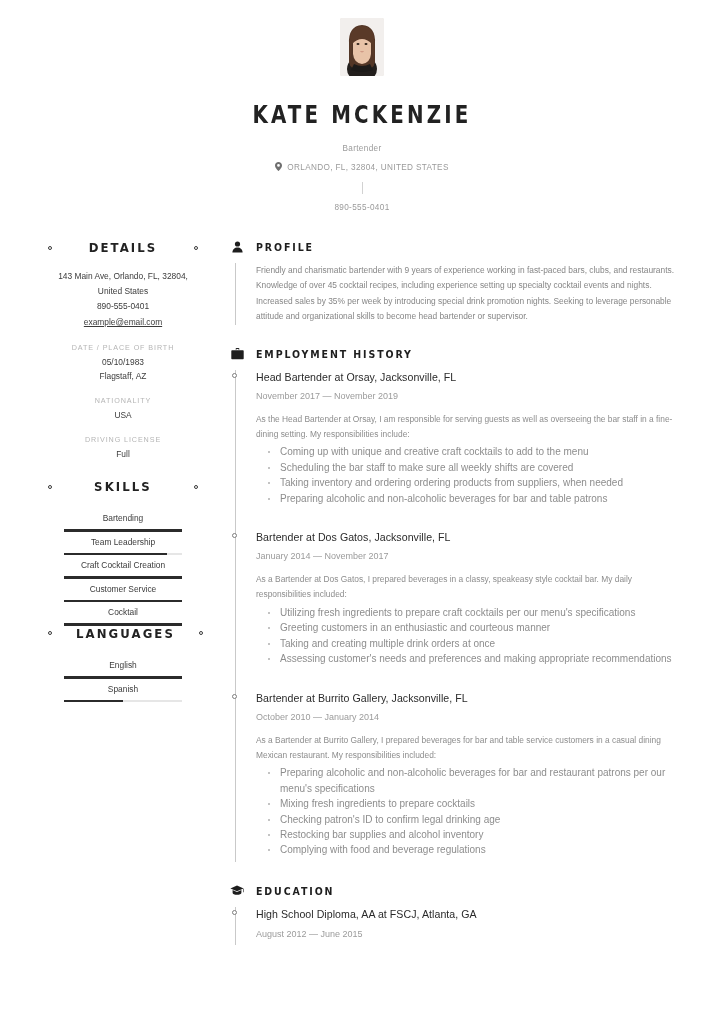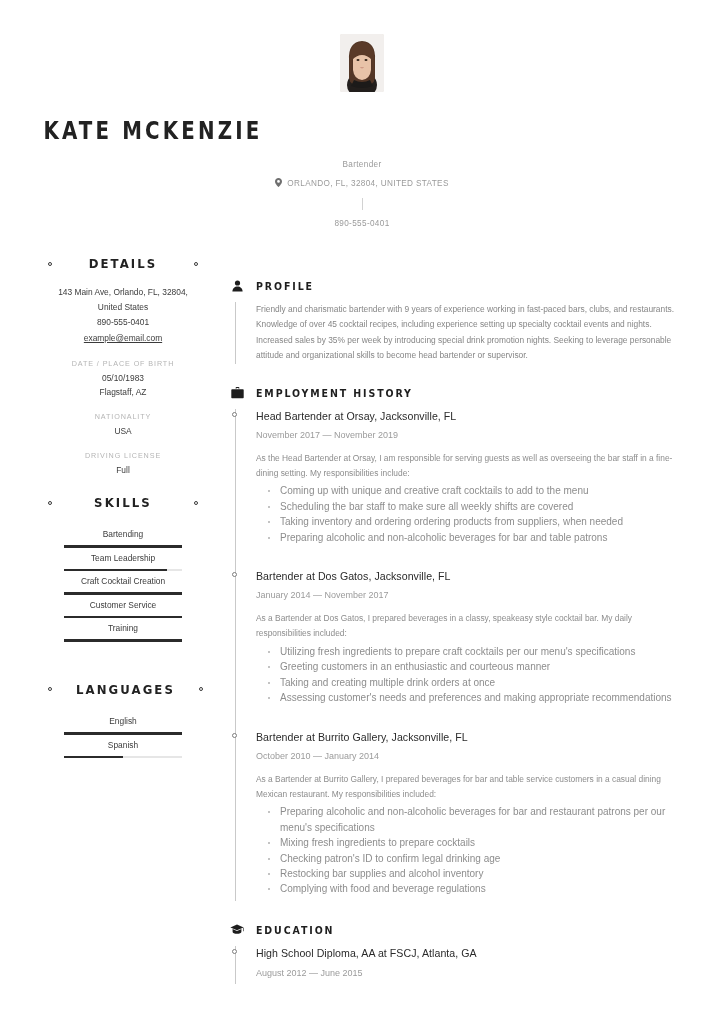--- a/index.html
+++ b/index.html
@@ -17,22 +17,22 @@
   .page {
     position: relative;
     width: 724px;
     height: 1024px;
     background: #ffffff;
     box-sizing: border-box;
   }
 
   
   .header {
-    padding-top: 34px;
-    text-align: left;
+    padding-top: 18px;
+    text-align: center;
   }
   .avatar {
     width: 44px;
     height: 58px;
     margin: 0 auto;
     border-radius: 2px;
     overflow: hidden;
     background: #e9e4e1;
     position: relative;
   }
@@ -82,21 +82,20 @@
   }
   .col-left {
     width: 150px;
     flex: 0 0 150px;
     text-align: center;
   }
   .col-right {
     flex: 1 1 auto;
     padding-left: 32px;
     box-sizing: border-box;
-    margin-top: 23px;
   }
 
   
   .side-heading {
     display: flex;
     align-items: center;
     justify-content: space-between;
     gap: 24px;
     font-family: "DejaVu Sans Condensed", "Liberation Sans Narrow", "Liberation Sans", sans-serif;
     font-size: 13px;
@@ -135,21 +134,21 @@
     margin-bottom: 3px;
   }
   .field-value {
     font-size: 8.4px;
     line-height: 14px;
     color: #3b3b3b;
   }
 
   
   .skills-section { margin-top: 18px; }
-  .lang-section { margin-top: 40px; }
+  .lang-section { }
   .bar-item { margin-bottom: 0; }
   .bar-label {
     font-size: 8.4px;
     color: #3b3b3b;
     padding: 4px 0 5px;
     line-height: 12px;
   }
   .bar-track {
     height: 2.6px;
     background: #e6e6e6;
@@ -357,21 +356,21 @@
               <div class="bar-fill" style="width: 100%;"></div>
             </div>
           </div>
           <div class="bar-item">
             <div class="bar-label">Customer Service</div>
             <div class="bar-track">
               <div class="bar-fill" style="width: 100%;"></div>
             </div>
           </div>
           <div class="bar-item">
-            <div class="bar-label">Training</div>
+            <div class="bar-label">Cocktail</div>
             <div class="bar-track">
               <div class="bar-fill" style="width: 100%;"></div>
             </div>
           </div>
         </div>
       </div>
 
       <div class="lang-section">
         <div class="side-heading">
           <span class="diamond"></span>

